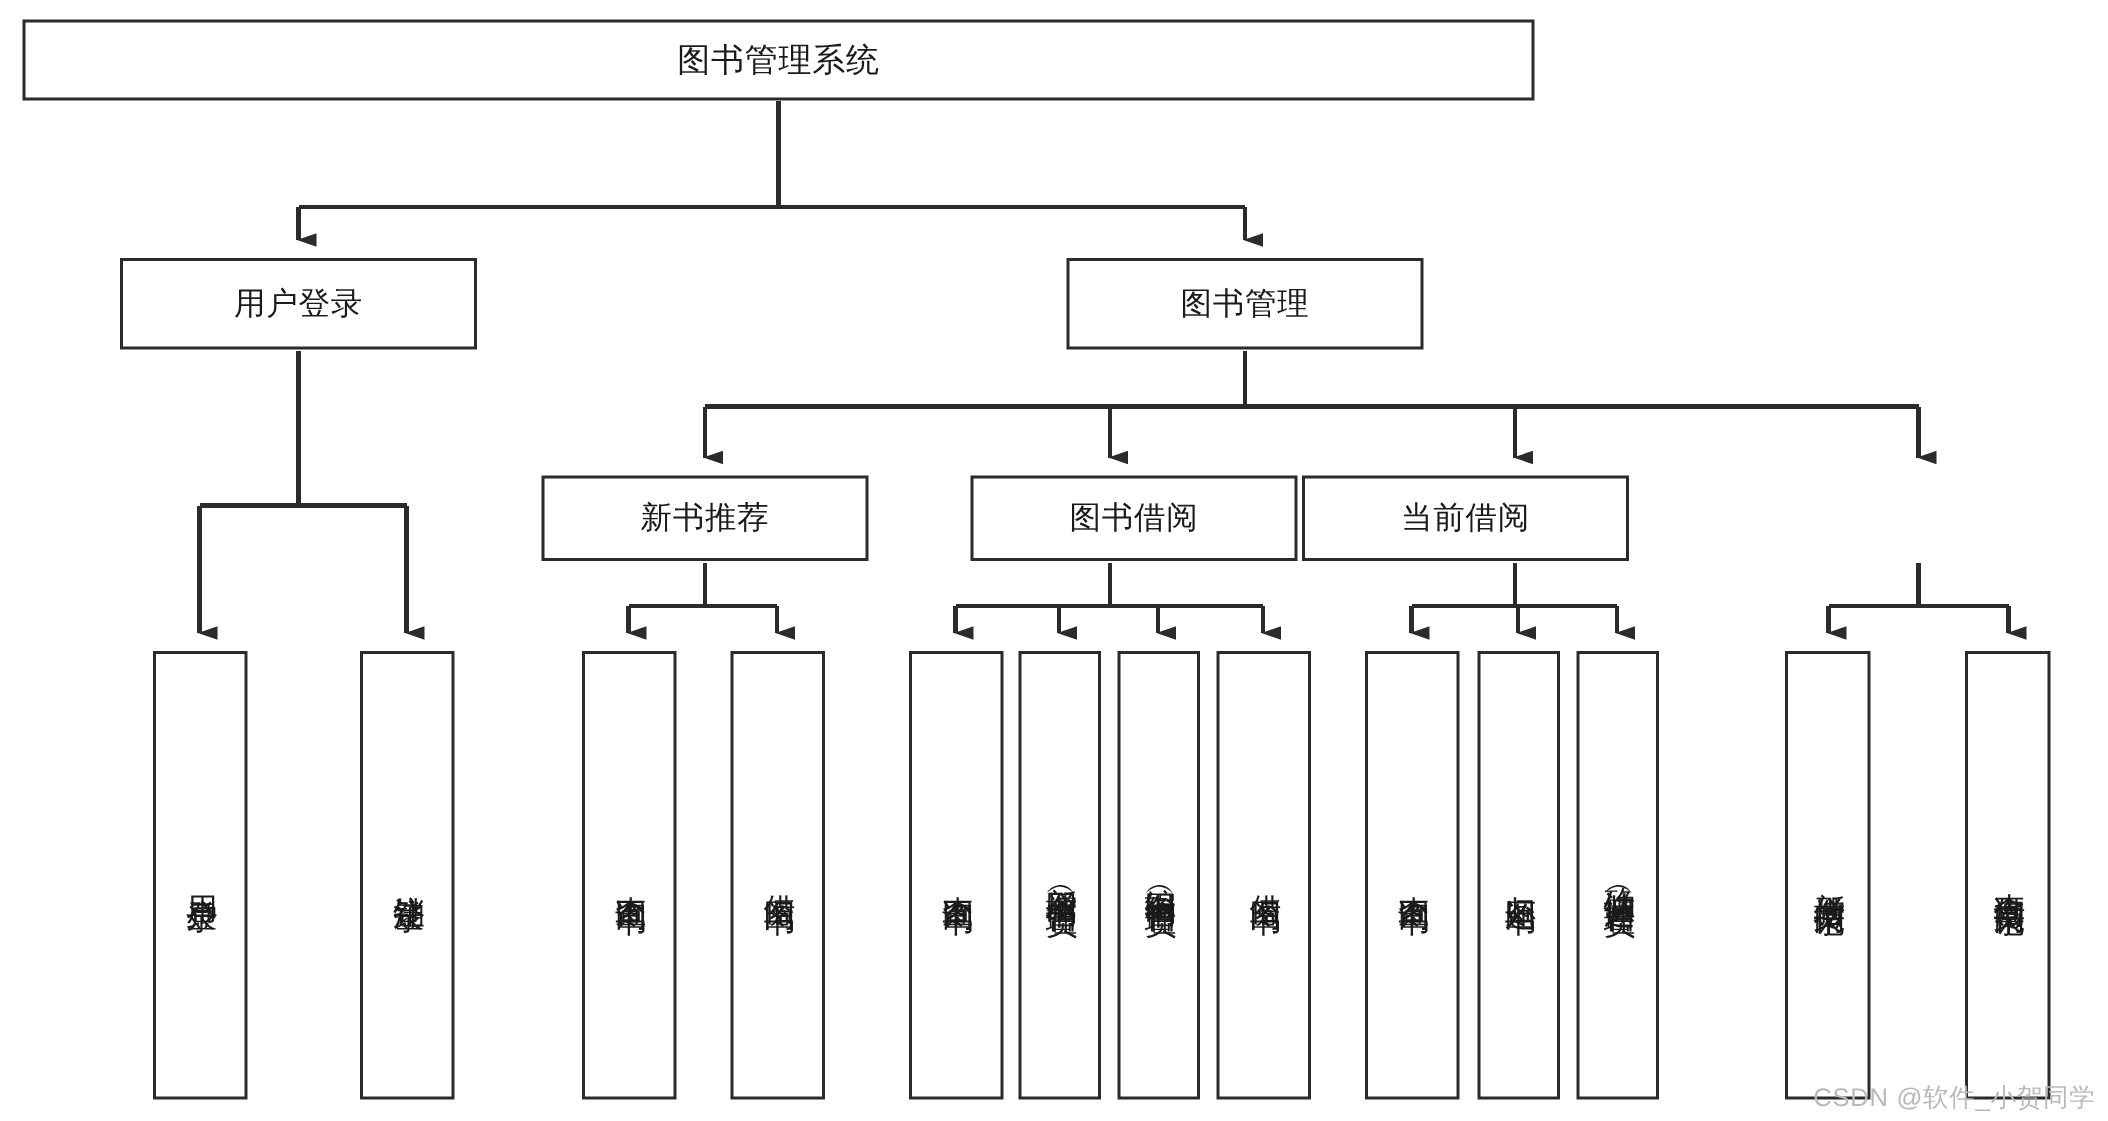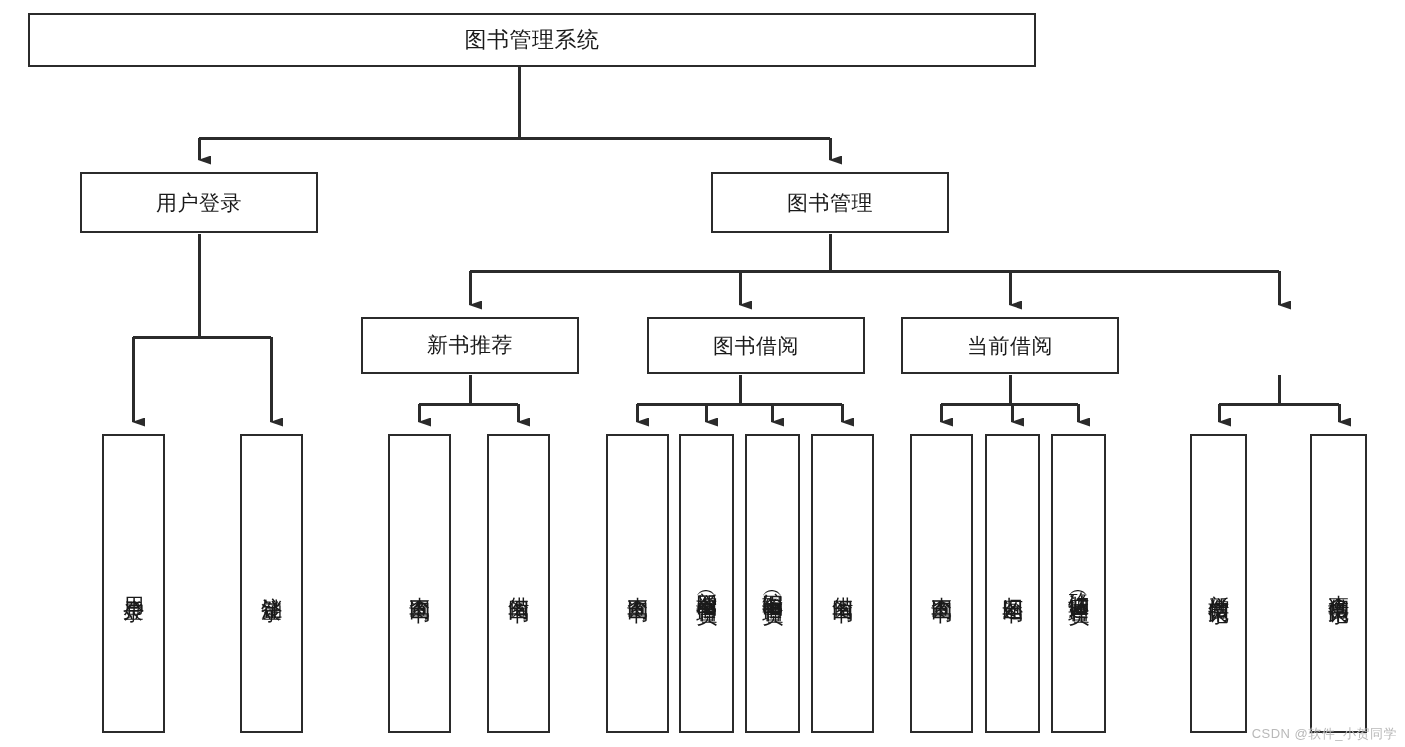--- a/index.html
+++ b/index.html
@@ -59,21 +59,21 @@
   .node-v > .vlabel {
     writing-mode: vertical-rl;
     text-orientation: upright;
     display: block;
     max-height: 100%;
   }
   #watermark {
     position: absolute;
     right: 8px;
     bottom: 4px;
-    font-size: 13px;
+    font-size: 17px;
     color: #b9b9b9;
     white-space: nowrap;
     letter-spacing: 0.5px;
   }
 </style>
 </head>
 <body>
 
 <div id="diagram-root">
 
@@ -121,38 +121,38 @@
       <path d="M 1012,404 L 1012,422" marker-end="url(#arrowhead)"></path>
       <path d="M 1078,404 L 1078,422" marker-end="url(#arrowhead)"></path>
 
       <path d="M 1279,375 L 1279,404"></path>
       <path d="M 1219,404 L 1339,404"></path>
       <path d="M 1219,404 L 1219,422" marker-end="url(#arrowhead)"></path>
       <path d="M 1339,404 L 1339,422" marker-end="url(#arrowhead)"></path>
     </g>
   </svg>
 
-  <div class="node node-h node-root" id="n-root" style="left: 28px; top: 13px; width: 1008px; height: 54px;">
+  <div class="node node-h node-root" id="n-root" style="left: 15px; top: 13px; width: 1008px; height: 54px;">
     <span>图书管理系统</span>
   </div>
 
   <div class="node node-h" id="n-l2-0" style="left: 80px; top: 172px; width: 238px; height: 61px;">
     <span>用户登录</span>
   </div>
   <div class="node node-h" id="n-l2-1" style="left: 711px; top: 172px; width: 238px; height: 61px; justify-content: center;">
     <span>图书管理</span>
   </div>
 
-  <div class="node node-h" id="n-l3-0" style="left: 361px; top: 317px; width: 218px; height: 57px; font-family: Liberation Serif, serif;">
+  <div class="node node-h" id="n-l3-0" style="left: 361px; top: 317px; width: 218px; height: 57px;">
     <span>新书推荐</span>
   </div>
   <div class="node node-h" id="n-l3-1" style="left: 631px; top: 317px; width: 218px; height: 57px; margin-left: 16px;">
     <span>图书借阅</span>
   </div>
-  <div class="node node-h" id="n-l3-2" style="left: 901px; top: 317px; width: 218px; height: 57px;">
+  <div class="node node-h" id="n-l3-2" style="left: 868px; top: 317px; width: 218px; height: 57px;">
     <span>当前借阅</span>
   </div>
 
   <div class="node node-v" id="n-lf-0" style="left: 102px; top: 434px; width: 63px; height: 299px;">
     <span class="vlabel">用户登录</span>
   </div>
   <div class="node node-v" id="n-lf-1" style="left: 240px; top: 434px; width: 63px; height: 299px;">
     <span class="vlabel">注销登录</span>
   </div>
   <div class="node node-v" id="n-lf-2" style="left: 388px; top: 434px; width: 63px; height: 299px;">

